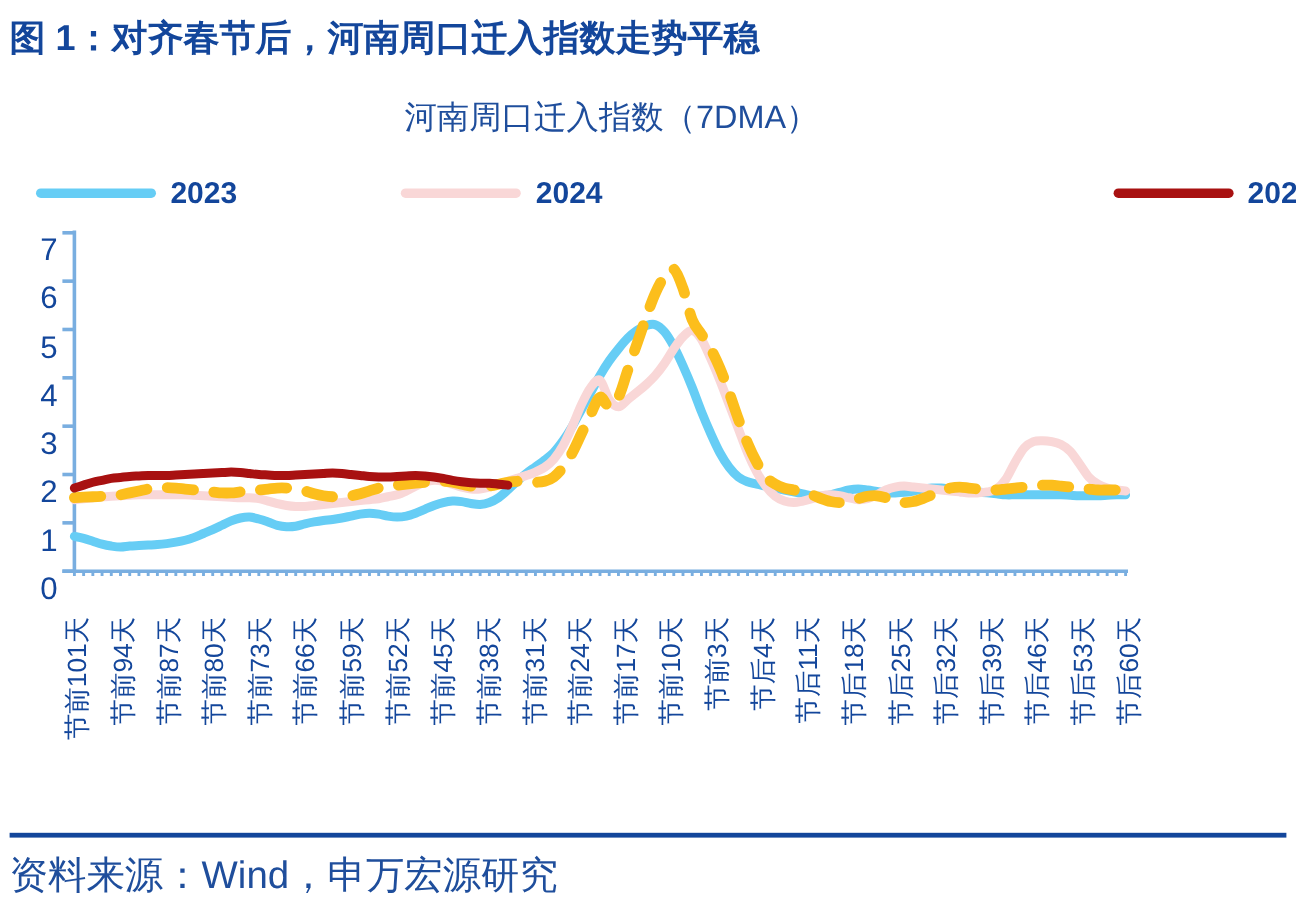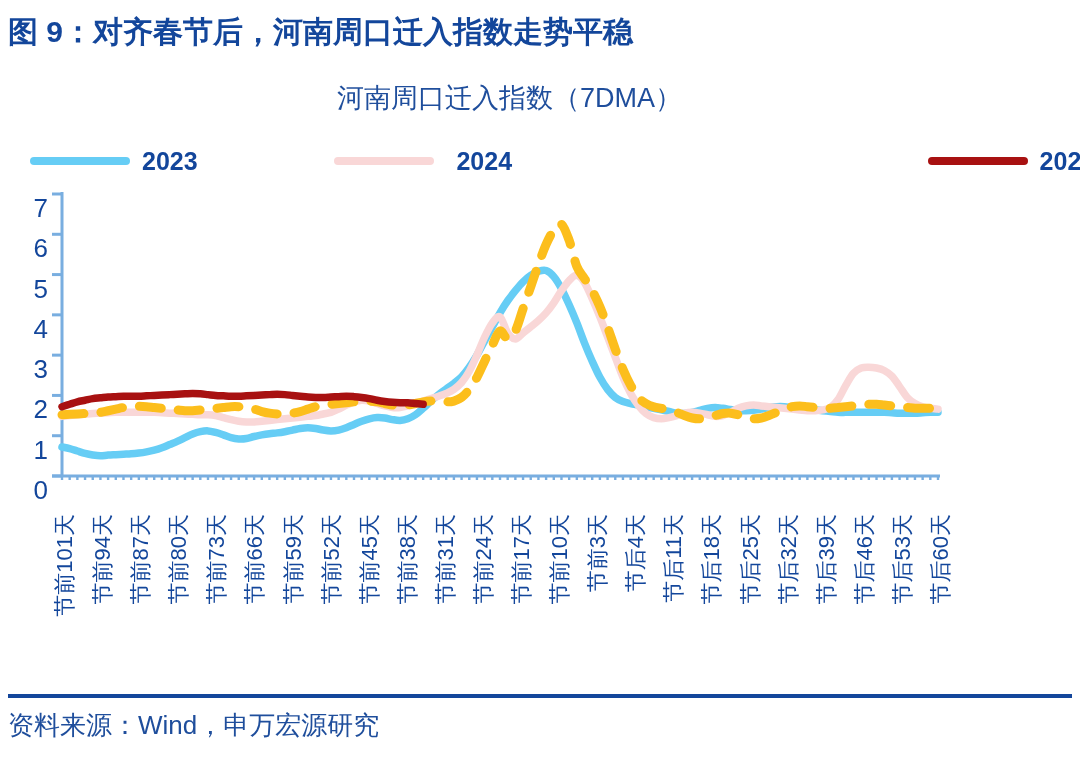--- a/index.html
+++ b/index.html
@@ -125,40 +125,40 @@
   
   #footer-rule {
     position: absolute;
     left: 8px; top: 694px;
     width: 1064px; height: 4px;
     background: #13469b;
   }
   #source-note {
     position: absolute;
     left: 8px; top: 708px;
-    font-size: 26px;
+    font-size: 32px;
     color: #1f4e9c;
     white-space: nowrap;
   }
 </style>
 </head>
 <body>
 
-<div id="figure-title">图 9：对齐春节后，河南周口迁入指数走势平稳</div>
+<div id="figure-title">图 1：对齐春节后，河南周口迁入指数走势平稳</div>
 
 <div id="chart-area">
 
   <div id="chart-subtitle">河南周口迁入指数（7DMA）</div>
 
   <div id="chart-legend">
       <div class="legend-item" style="left: 0px;">
         <span class="legend-swatch" style="background: rgb(102, 205, 245);"></span>
         <span class="legend-label">2023</span>
       </div>
-      <div class="legend-item" style="left: 304.48px; gap: 10px;">
+      <div class="legend-item" style="left: 304.48px;">
         <span class="legend-swatch" style="background: rgb(249, 215, 215);"></span>
         <span class="legend-label">2024</span>
       </div>
       <div class="legend-item" style="left: 897.6px;">
         <span class="legend-swatch" style="background: rgb(168, 17, 17);"></span>
         <span class="legend-label">2026</span>
       </div>
     </div>
 
   <div id="y-labels">

